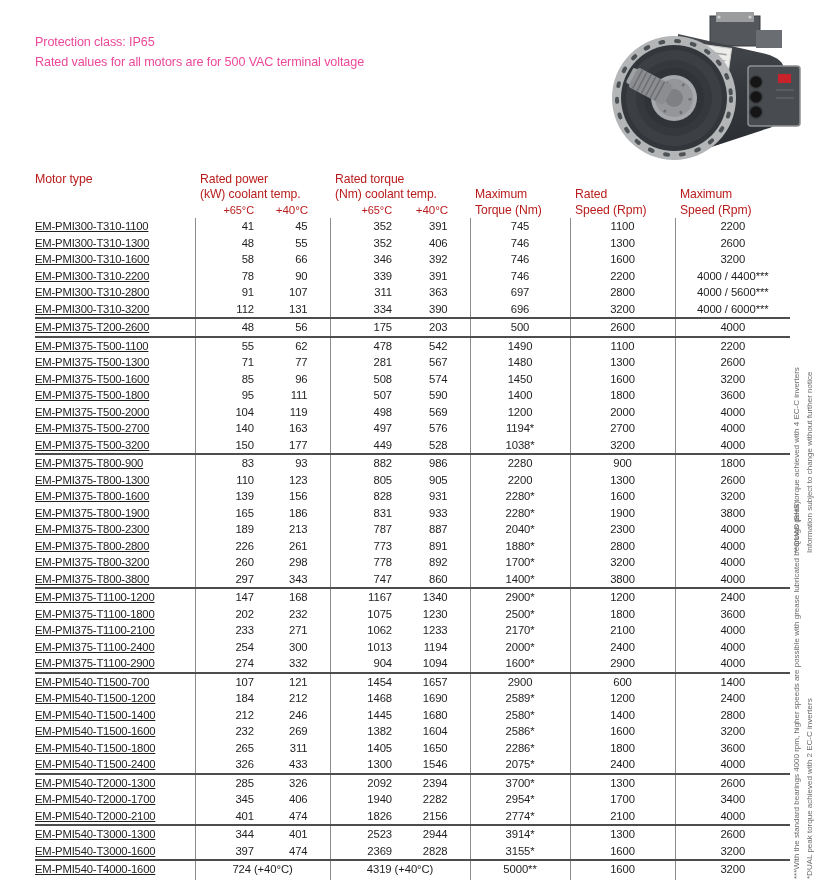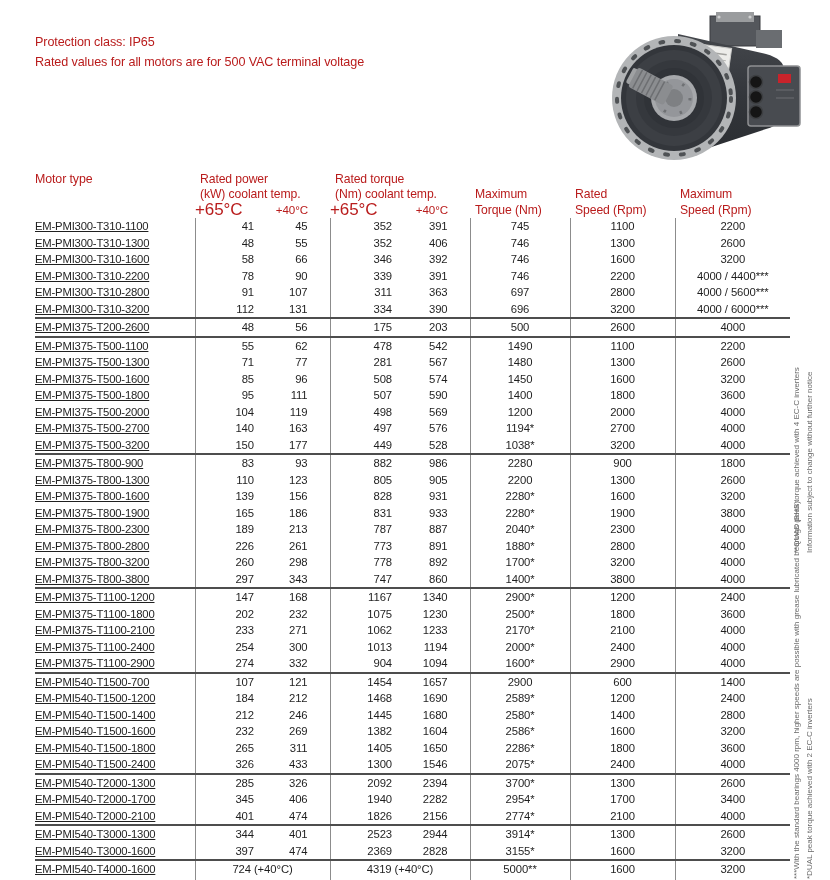--- a/index.html
+++ b/index.html
@@ -2,30 +2,30 @@
 <html><head>
 <meta charset="utf-8">
 <style>
   * { margin:0; padding:0; box-sizing:border-box; }
   html,body { background:#ffffff; }
   .page {
     position:relative; width:830px; height:880px; background:#ffffff;
     font-family:"Liberation Sans","DejaVu Sans",sans-serif; color:#222;
     overflow:hidden; letter-spacing:-0.1px;
   }
-  .info { position:absolute; left:35px; top:33px; font-size:12.6px; line-height:19.5px; color:#b91c1c; }
+  .info { position:absolute; left:35px; top:33px; font-size:12.6px; line-height:19.5px; color:#ec4899; }
   .photo { position:absolute; left:598px; top:10px; width:207px; height:154px; }
 
   .table-wrap { position:absolute; left:35px; top:172px; }
   table.spec { border-collapse:collapse; table-layout:fixed; width:755px; border-bottom:2px solid #4d4d4d; }
   thead th { padding:0; font-weight:400; text-align:left; font-size:12.2px; line-height:15px; color:#b91c1c; }
   thead .h-type { vertical-align:top; font-size:12.4px; }
   thead .h-grp { padding-left:5px; }
   thead .h-col { padding-left:5px; }
-  thead .h-r8 { padding-right:8px; font-size:17px; }
+  thead .h-r8 { text-align:right; padding-right:8px; font-size:11px; }
   thead .h-r22 { text-align:right; padding-right:22px; font-size:11.6px; }
   thead tr.h3 th { line-height:16px; }
   tbody td { padding:0; height:16.5px; line-height:16.5px; font-size:11.3px; color:#1f1f1f;
              white-space:nowrap; overflow:hidden; }
   td.c-type { text-align:left; letter-spacing:-0.2px;text-decoration:underline; }
   td.c-r8  { text-align:right; padding-right:8px; }
   td.c-r22 { text-align:right; padding-right:22px; }
   td.c-c   { text-align:center; }
   td.br    { border-right:1px solid #8c8c8c; }
   tbody tr.sec-start td { border-top:2px solid #4d4d4d; }

